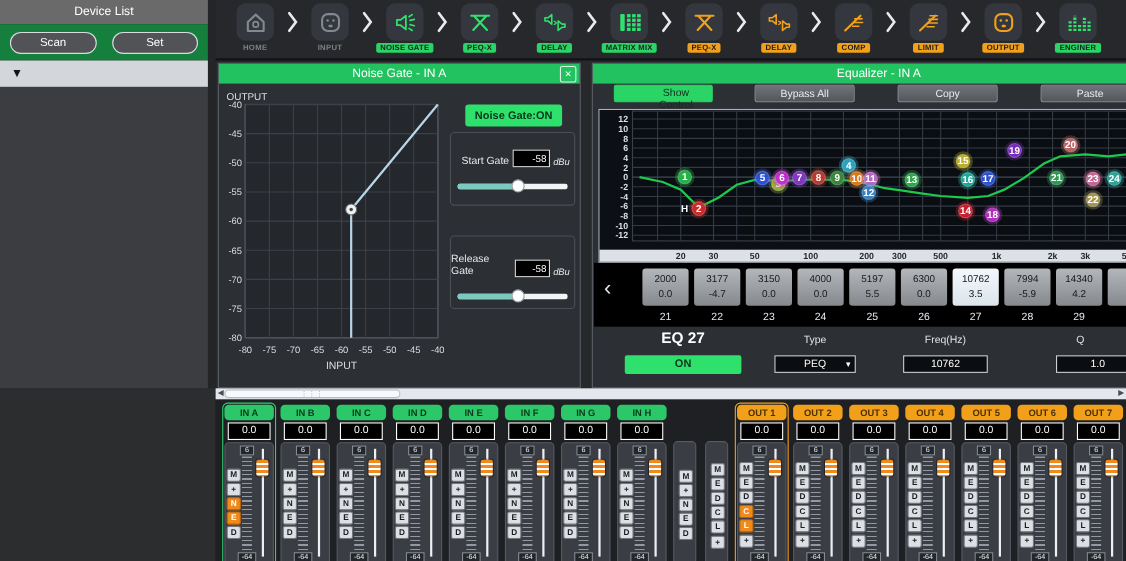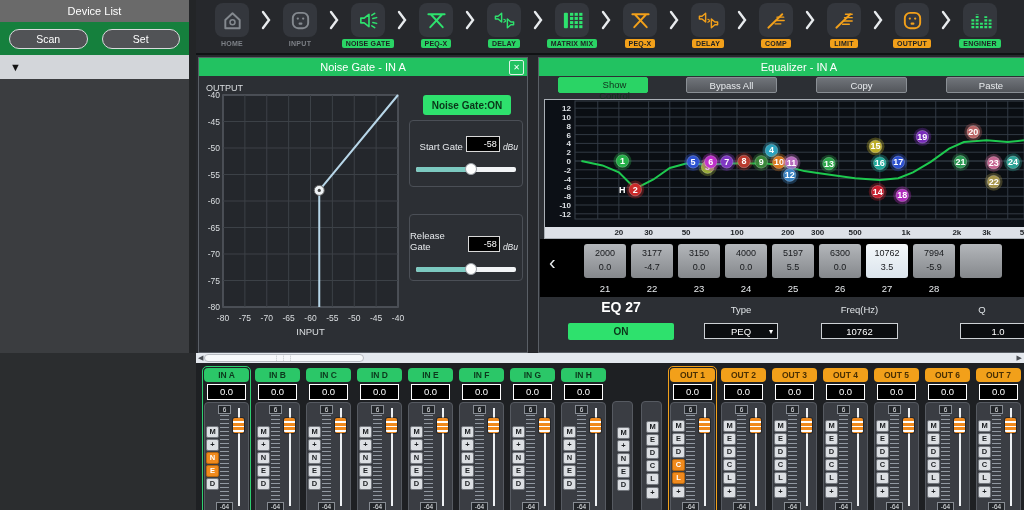--- a/index.html
+++ b/index.html
@@ -574,20 +574,24 @@
           </div>
           <div class="band-col">
             <div class="band-cell selected">10762<br>3.5</div>
             <div class="band-num">27</div>
           </div>
           <div class="band-col">
             <div class="band-cell">7994<br>-5.9</div>
             <div class="band-num">28</div>
           </div>
           <div class="band-col">
+            <div class="band-cell">14340<br>4.2</div>
+            <div class="band-num">29</div>
+          </div>
+          <div class="band-col">
             <div class="band-cell"><br></div>
             <div class="band-num"></div>
           </div>
         </div>
     </div>
     <div class="eq-controls">
       <div class="eq-heading">EQ 27</div>
       <button class="eq-on">ON</button>
       <div class="fld-label" style="left:165px;width:74px;">Type</div>
       <div class="fld" style="left:165px;width:74px;">

